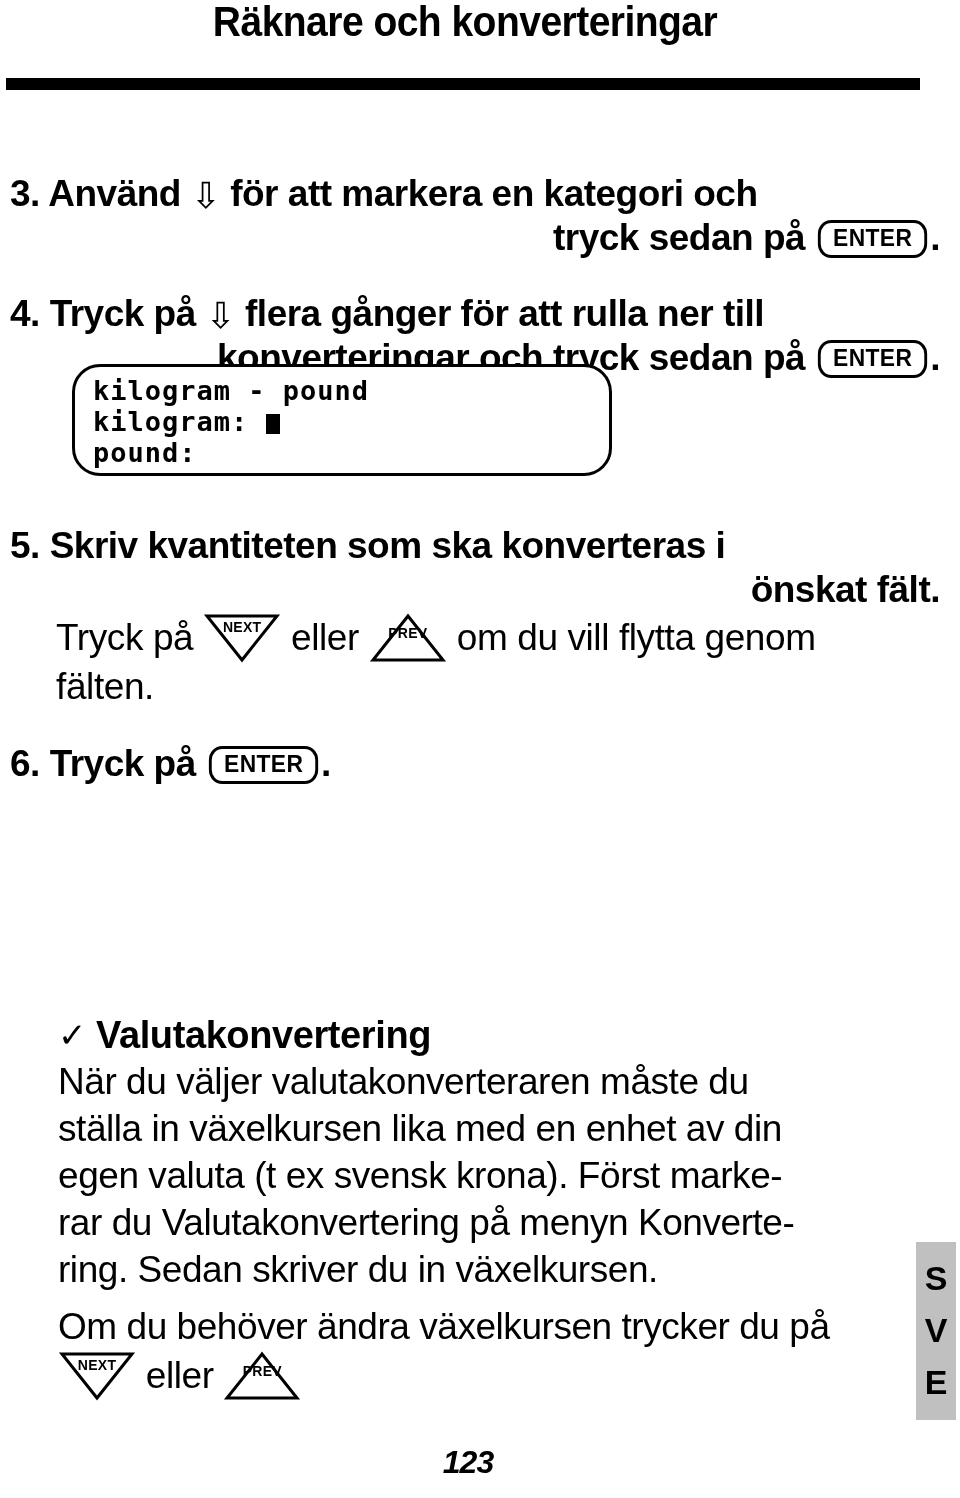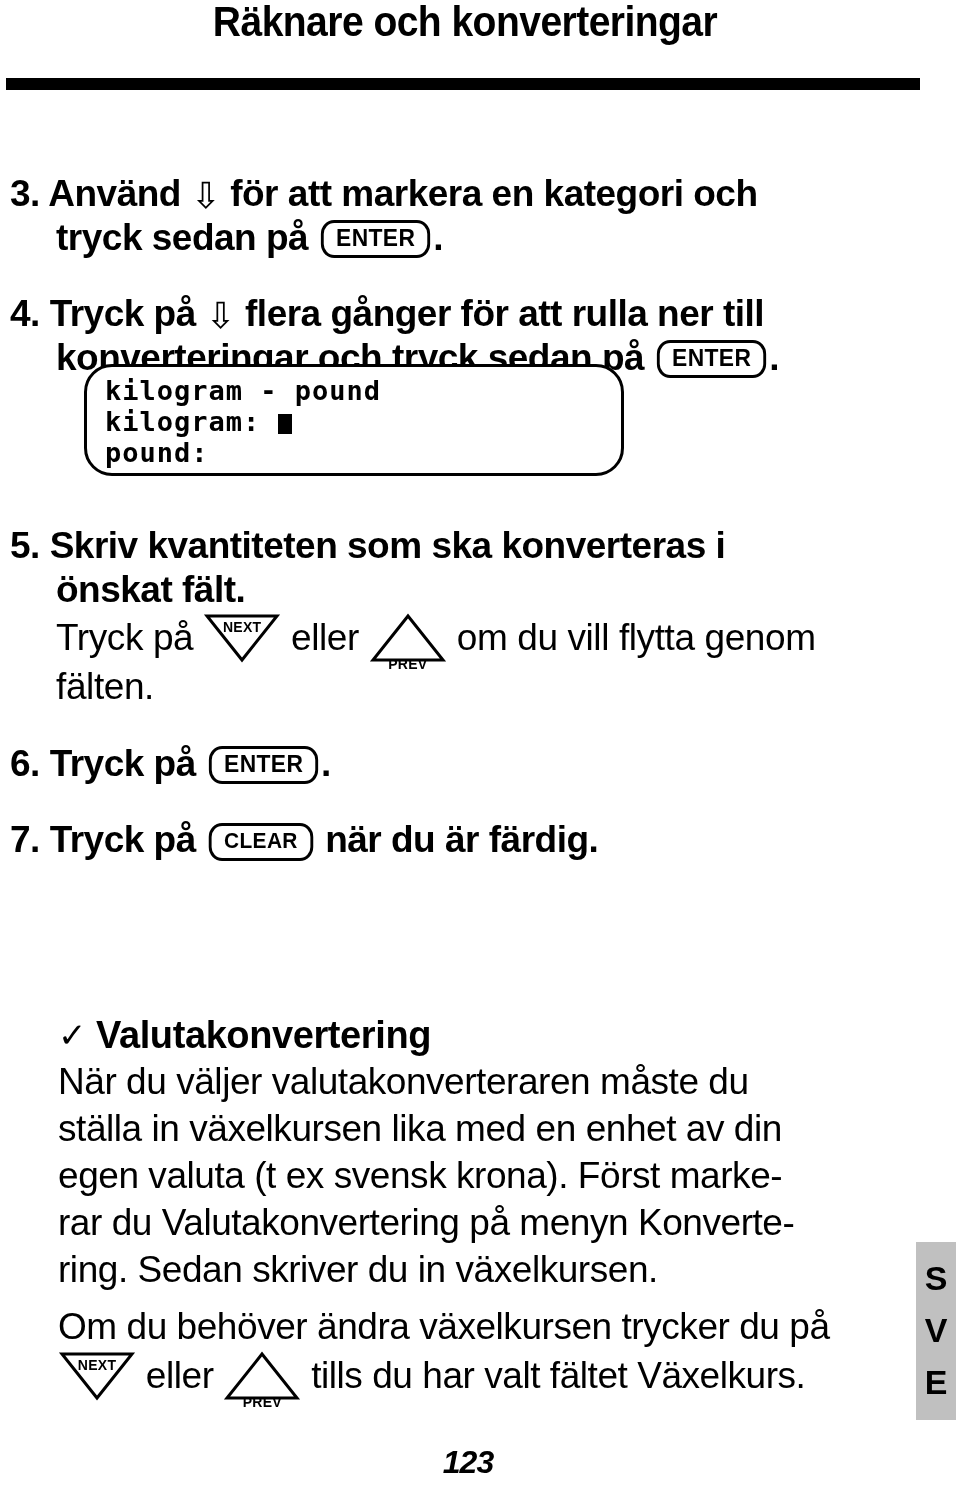--- a/index.html
+++ b/index.html
@@ -65,20 +65,21 @@
   }
   .step .num {
     display: inline-block;
   }
   .step-body {
     display: inline;
   }
   .indent-line {
     display: block;
     padding-left: 46px;
+    text-align: right;
   }
   .sub-line {
     font-weight: normal;
     font-size: 37px;
     line-height: 46px;
     letter-spacing: -0.4px;
     padding-left: 46px;
   }
 
   
@@ -122,26 +123,26 @@
     left: 0;
     width: 78px;
     text-align: center;
     font-size: 14px;
     font-weight: bold;
     letter-spacing: 0.3px;
     line-height: 18px;
     color: #000;
   }
   .tri-next .tri-label { top: 6px; }
-  .tri-prev .tri-label { top: 43px; }
+  .tri-prev .tri-label { top: 12px; }
 
   
   .lcd {
     position: absolute;
-    left: 84px;
+    left: 72px;
     top: 364px;
     width: 540px;
     height: 112px;
     border: 3px solid #000;
     border-radius: 28px;
     background: #fff;
     box-sizing: border-box;
   }
   .lcd-lines {
     position: absolute;
@@ -277,45 +278,41 @@
             </svg><span class="tri-label">PREV</span></span><span> om du vill flytta genom</span>
       </span>
       <span class="sub-line" style="display:block;">fälten.</span>
     </div>
 
     <div class="step">
       <span class="num">6.</span>
       <span>Tryck på </span><span class="key">ENTER</span><span>.</span>
     </div>
 
-    <div class="step">
-      <span class="num">7.</span>
-      <span>Tryck på </span><span class="key clear">CLEAR</span><span> när du är färdig.</span>
-    </div>
   </div>
 
   <div class="section">
     <div class="section-heading">
       <span class="check">✓</span><span>Valutakonvertering</span>
     </div>
     <div class="body-para">
       <div>När du väljer valutakonverteraren måste du</div>
       <div>ställa in växelkursen lika med en enhet av din</div>
       <div>egen valuta (t ex svensk krona). Först marke-</div>
       <div>rar du Valutakonvertering på menyn Konverte-</div>
       <div>ring. Sedan skriver du in växelkursen.</div>
     </div>
     <div class="para-gap"></div>
     <div class="body-para">
       <div>Om du behöver ändra växelkursen trycker du på</div>
       <div class="inline-txt"><span class="tri tri-next"><svg width="78" height="52" viewBox="0 0 78 52">
               <polygon points="4,4 74,4 39,48" fill="none" stroke="#000" stroke-width="3"></polygon>
             </svg><span class="tri-label">NEXT</span></span><span> eller </span><span class="tri tri-prev"><svg width="78" height="52" viewBox="0 0 78 52">
               <polygon points="39,4 74,48 4,48" fill="none" stroke="#000" stroke-width="3"></polygon>
-            </svg><span class="tri-label">PREV</span></span><span> tills du har valt fältet Växelkurs.</span>
+            </svg><span class="tri-label">PREV</span></span>
       </div>
     </div>
   </div>
 
   <div class="side-tab">
     <div class="letters">
       <div>S</div>
       <div>V</div>
       <div>E</div>
     </div>

